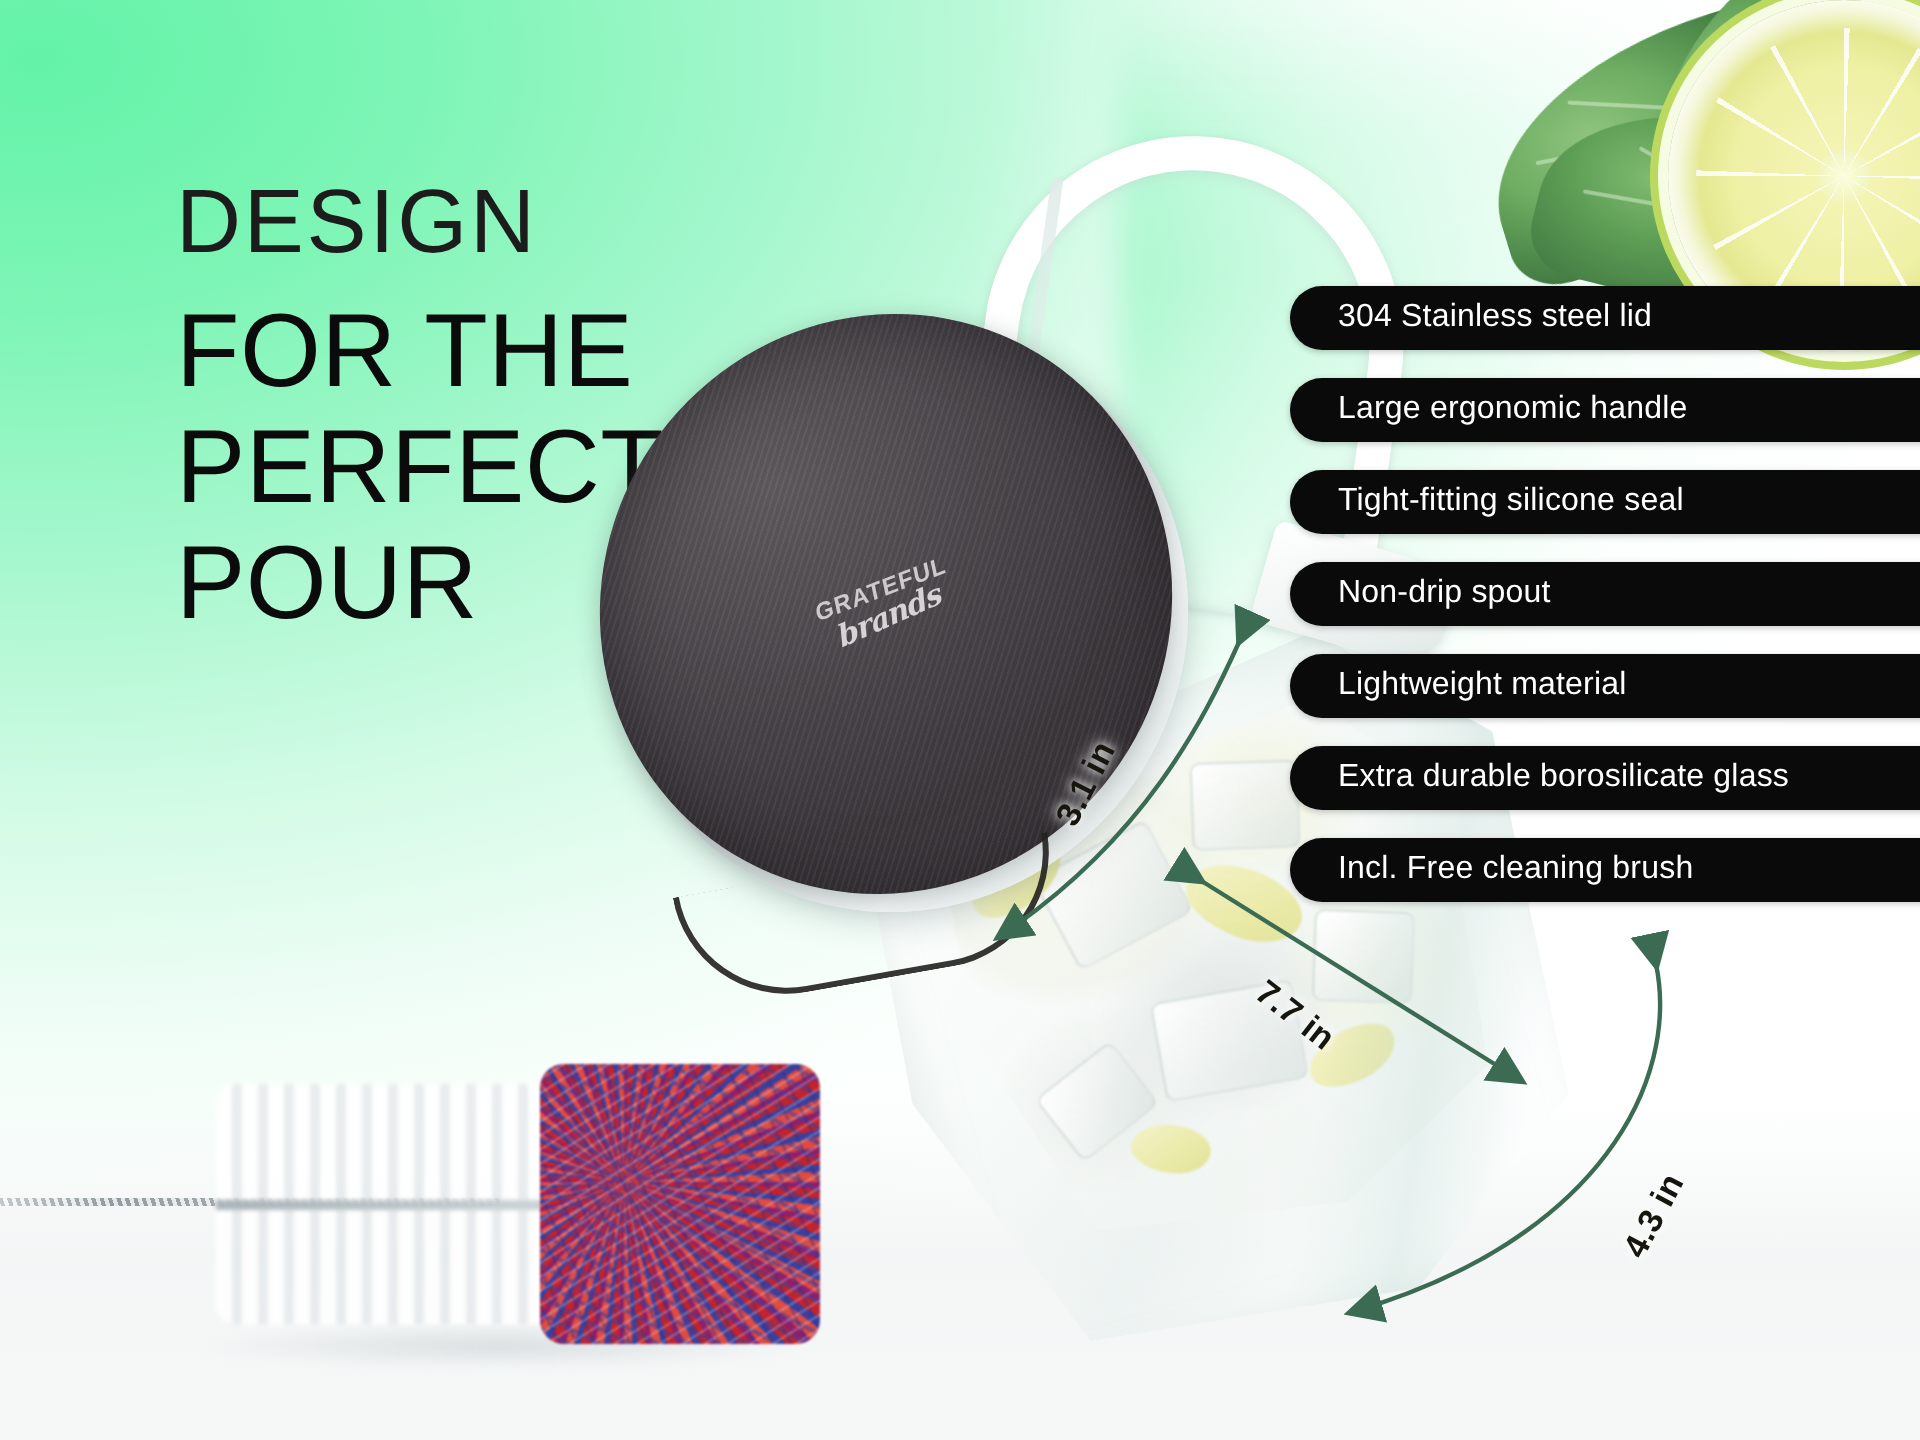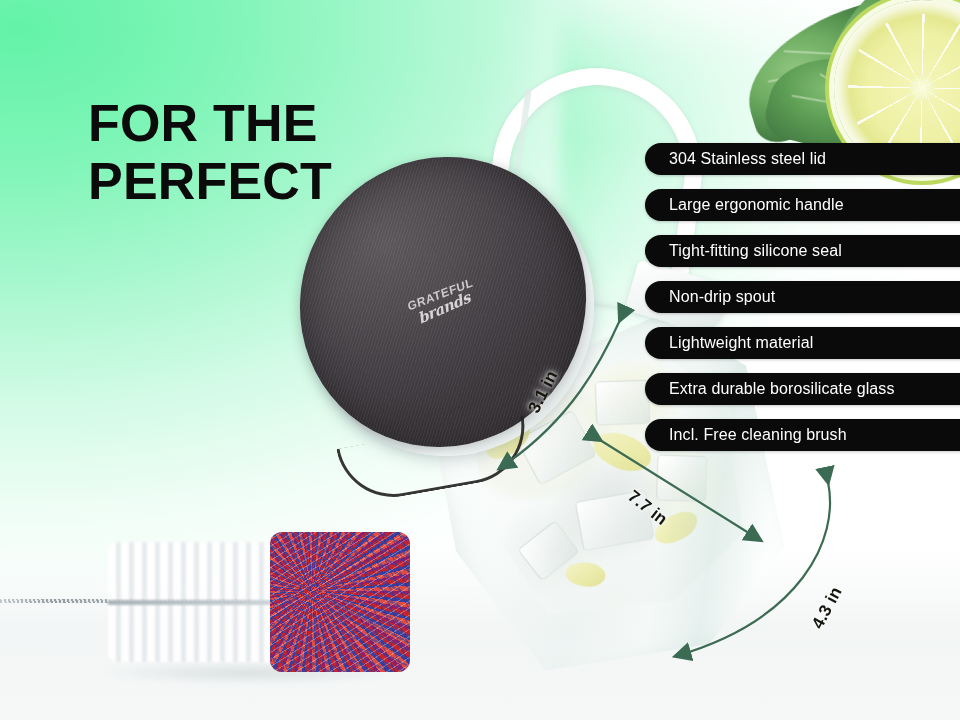--- a/index.html
+++ b/index.html
@@ -68,21 +68,21 @@
   .lime-core { position:absolute; left:50%; top:50%; width:26px; height:26px; margin:-13px 0 0 -13px;
     border-radius:50%; background:radial-gradient(circle,#fbfdde 0%,#eef2b0 100%); }
 
   
   .headline { position:absolute; left:88px; top:84px; width:370px; }
   .hl-light {
     font-size:45px; line-height:53px; font-weight:300; letter-spacing:1.4px;
     color:#1c1c1c; white-space:nowrap;
   }
   .hl-bold {
-    font-size:52px; line-height:58px; font-weight:700; letter-spacing:0.2px;
+    font-size:52px; line-height:58px; font-weight:400; letter-spacing:0.2px;
     color:#0b0b0b; white-space:nowrap;
   }
   .hl-bold.first { margin-top:10px; }
 
   
   .pitcher-wrap { position:absolute; left:330px; top:40px; width:560px; height:660px; }
 
   .handle {
     position:absolute; left:160px; top:28px; width:210px; height:235px;
     border:17px solid #ffffff;
@@ -279,22 +279,24 @@
     <div class="leaf leaf2">
       <div class="leaf-vein" style="left:14%;top:50%;width:72%;transform:rotate(-4deg);"></div>
       <div class="leaf-vein" style="left:28%;top:34%;width:44%;transform:rotate(16deg);"></div>
     </div>
     <div class="lime">
       <div class="lime-core"></div>
     </div>
   </div>
 
   <div class="headline">
+    <div class="hl-light">DESIGN</div>
     <div class="hl-bold first">FOR THE</div>
     <div class="hl-bold">PERFECT</div>
+    <div class="hl-bold">POUR</div>
   </div>
 
   <div class="pitcher-wrap">
 
     <div class="handle"></div>
 
     <div class="glass-body">
       <div class="glass-shape"></div>
       <div class="ice-field">
         <div class="ice-chunk" style="left:22%;top:18%;width:64px;height:52px;transform:rotate(-12deg);"></div>

